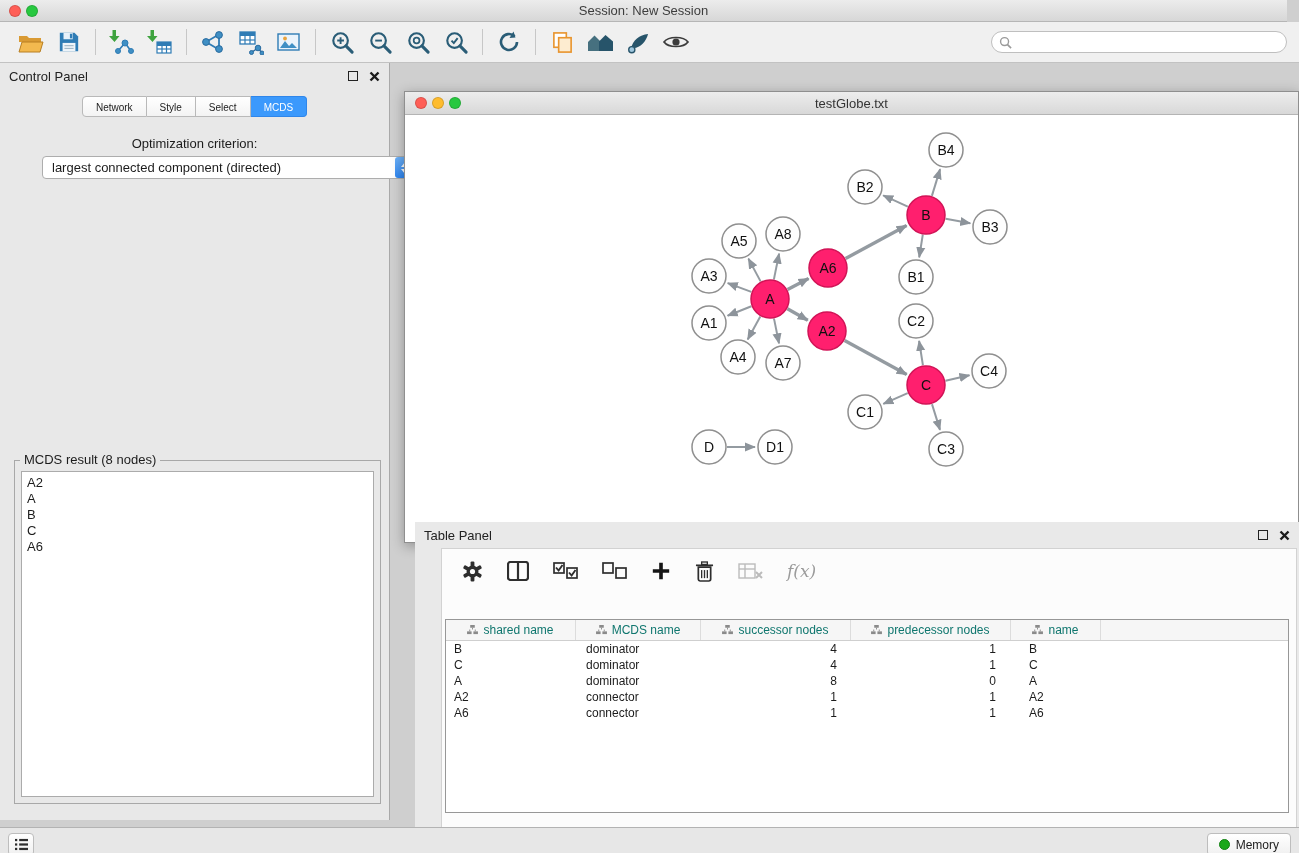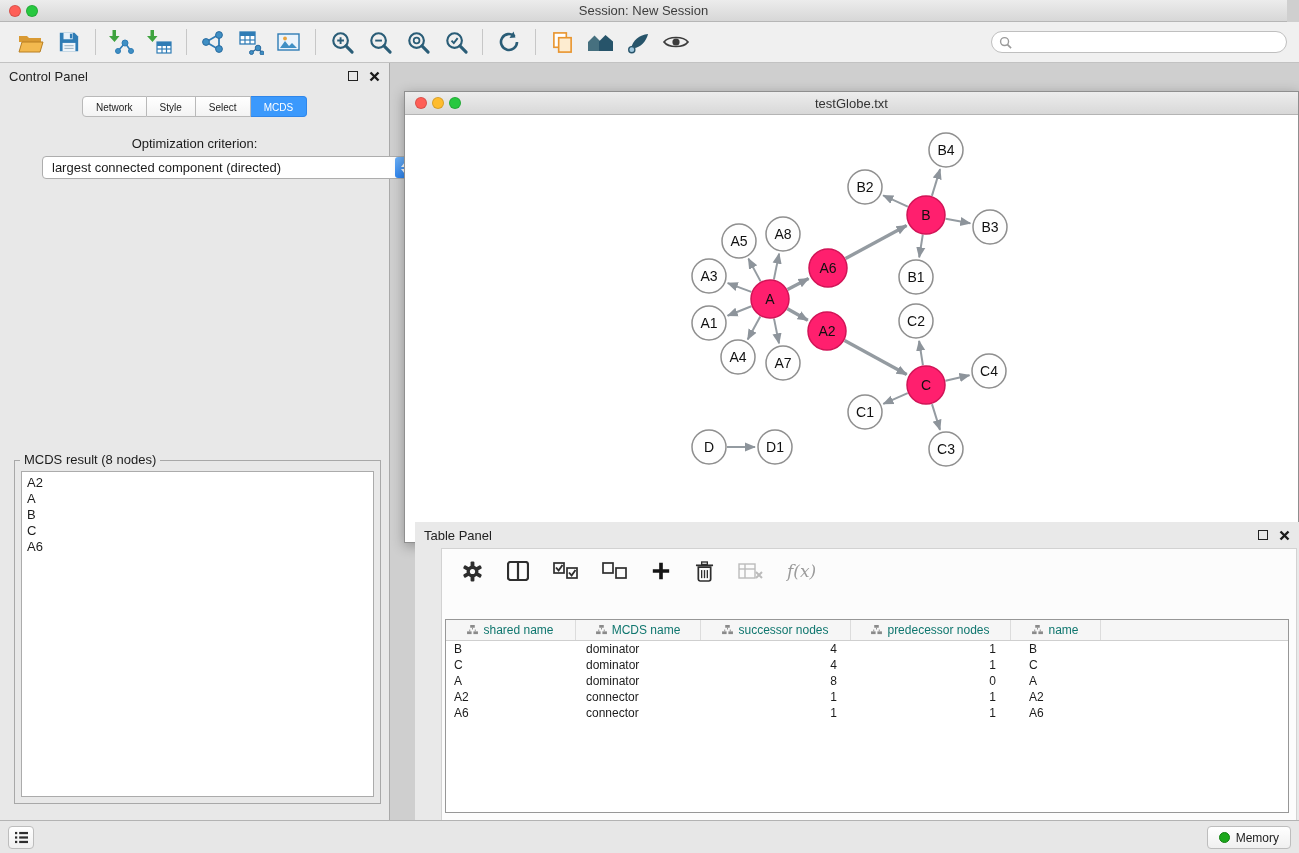--- a/index.html
+++ b/index.html
@@ -75,21 +75,21 @@
   .nt-row { display:grid; grid-template-columns:130px 125px 150px 160px 90px 1fr; height:16px; }
   .nt-cell { font-size:12px; line-height:16px; white-space:nowrap; overflow:hidden; }
   .nt-cell.c0 { padding-left:8px; }
   .nt-cell.c1 { padding-left:10px; }
   .nt-cell.c2 { text-align:right; padding-right:14px; }
   .nt-cell.c3 { text-align:right; padding-right:15px; }
   .nt-cell.c4 { padding-left:18px; }
   .tp-tabs { position:absolute; bottom:5px; left:0; right:0; display:flex; justify-content:center; }
 
   
-  .statusbar { position:absolute; left:0; right:0; bottom:0; height:33px; background:#e7e7e7; border-top:1px solid #b3b3b3; }
+  .statusbar { position:absolute; left:0; right:0; bottom:0; height:26px; background:#e7e7e7; border-top:1px solid #b3b3b3; }
   .list-btn { position:absolute; left:8px; top:5px; width:26px; height:23px; background:linear-gradient(#fff,#f0f0f0);
     border:1px solid #bdbdbd; border-radius:4px; display:flex; align-items:center; justify-content:center; }
   .memory-btn { position:absolute; right:8px; top:5px; height:23px; background:linear-gradient(#fff,#f0f0f0);
     border:1px solid #bdbdbd; border-radius:4px; display:flex; align-items:center; gap:6px; padding:0 11px; font-size:12px; }
   .memory-dot { width:11px; height:11px; border-radius:50%; background:#1ca81c; border:1px solid #128112; }
 </style>
 </head>
 <body>
 
 <div class="titlebar">

